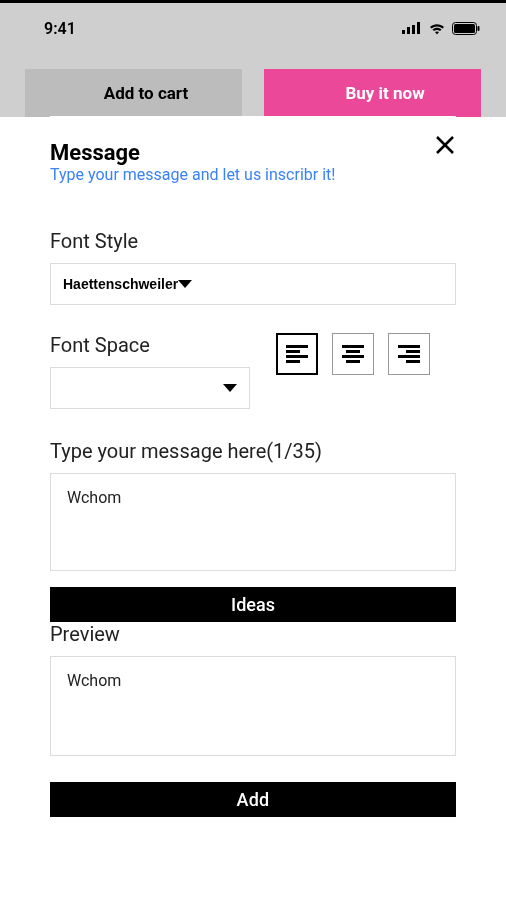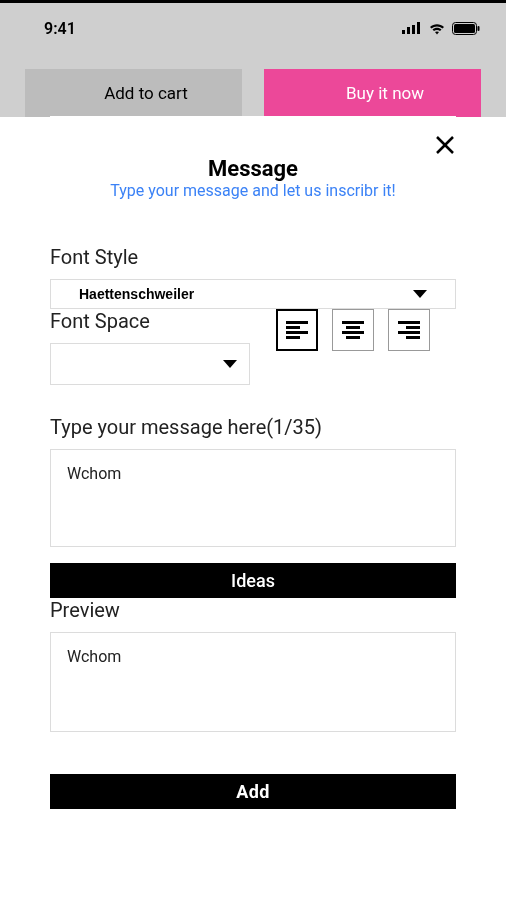--- a/index.html
+++ b/index.html
@@ -44,21 +44,21 @@
       display: flex;
       gap: 22px;
       padding: 18px 25px 0 25px;
     }
     .btn-cart, .btn-buy {
       flex: 1;
       height: 48px;
       display: flex;
       align-items: center;
       justify-content: center;
-      font-weight: 400;
+      font-weight: 700;
       font-size: 17px;
       cursor: pointer;
       padding-left: 25px;
     }
     .btn-cart {
       background: #bcbcbc;
       color: #000;
     }
     .btn-buy {
       background: #ec4899;
@@ -67,22 +67,22 @@
     .modal {
       position: absolute;
       top: 113px;
       left: 50px;
       right: 50px;
       bottom: 0;
       background: #fff;
     }
     .modal-header {
       position: relative;
-      text-align: center;
-      padding-top: 40px;
+      text-align: left;
+      padding-top: 24px;
     }
     .close-icon {
       position: absolute;
       top: 18px;
       right: 0px;
       width: 22px;
       height: 22px;
       cursor: pointer;
     }
     .modal-title {
@@ -94,43 +94,43 @@
       color: #3b82f6;
     }
     .section-label {
       font-size: 20px;
       color: #222;
       margin-bottom: 10px;
     }
     .sec1 { margin-top: 45px; }
     .select-box {
       border: 1px solid #dcdcdc;
-      height: 30px;
-      display: flex;
-      align-items: center;
-      justify-content: space-between;
-      padding: 0 28px;
+      height: 42px;
+      display: flex;
+      align-items: center;
+      padding: 0 12px;
       cursor: pointer;
     }
     .font-name {
       font-family: Impact, "Arial Black", sans-serif;
       font-stretch: condensed;
       font-weight: 700;
       font-size: 14px;
       letter-spacing: 0px;
     }
     .caret-down {
       width: 0; height: 0;
       border-left: 7px solid transparent;
       border-right: 7px solid transparent;
       border-top: 8px solid #000;
     }
     .row2 {
       display: flex;
       gap: 26px;
+      margin-top: 28px;
     }
     .col-fontspace { flex: 0 0 200px; }
     .col-orientation { flex: 1; }
     .orient-grid {
       display: flex;
       gap: 14px;
     }
     .orient-btn {
       width: 42px;
       height: 42px;
@@ -165,21 +165,21 @@
     }
     .preview-box {
       border: 1px solid #dcdcdc;
       height: 100px;
       padding: 14px 16px;
       font-size: 16px;
       color: #222;
       margin-top: 0;
     }
     .sec-preview { }
-    .add-btn { margin-top: 42px; letter-spacing: 0.3px; font-weight: bold; }
+    .add-btn { margin-top: 26px; letter-spacing: 0.3px; }
     
     .select-small {
       border: 1px solid #dcdcdc;
       height: 42px;
       display: flex;
       align-items: center;
       justify-content: flex-end;
       padding: 0 12px;
       cursor: pointer;
     }

